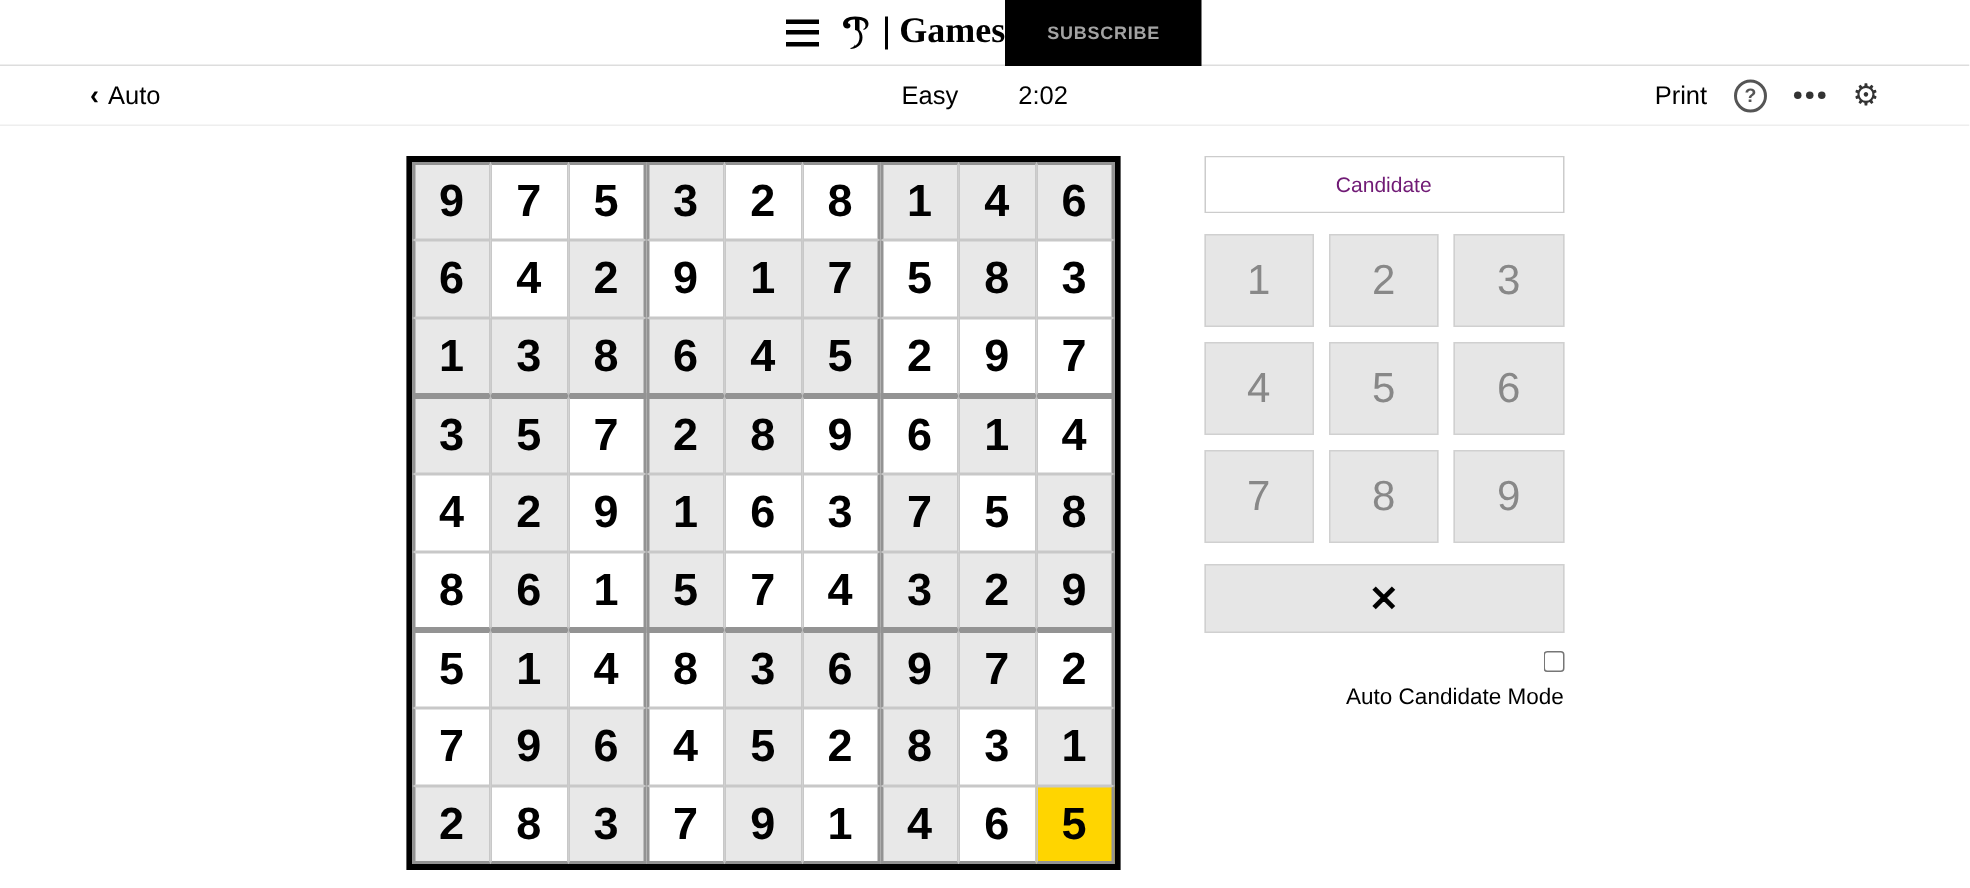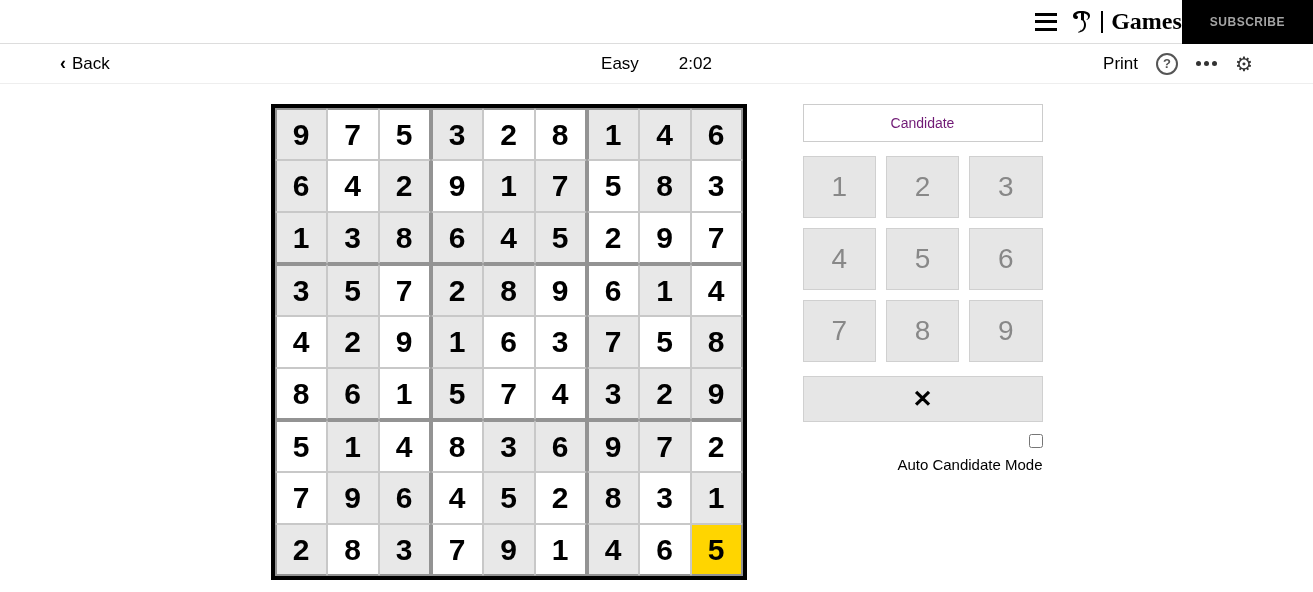--- a/index.html
+++ b/index.html
@@ -1,21 +1,21 @@
 <!DOCTYPE html>
 <html><head>
   <meta charset="utf-8">
   <style>
     * { box-sizing: border-box; margin: 0; padding: 0; }
     body { font-family: Arial, Helvetica, sans-serif; background: #fff; color: #000; }
     
     .top-header {
       display: flex;
       align-items: center;
-      justify-content: flex-end;
+      justify-content: center;
       height: 44px;
       border-bottom: 1px solid #ddd;
       padding: 0 0 0 12px;
     }
     .header-left { display: flex; align-items: center; gap: 12px; }
     .hamburger { width: 22px; height: 18px; display: flex; flex-direction: column; justify-content: space-between; cursor: pointer; }
     .hamburger span { display: block; height: 3px; background: #000; width: 100%; }
     .logo { display: flex; align-items: center; gap: 2px; font-weight: bold; font-size: 24px; font-family: Georgia, serif;}
     .logo-sep { width: 2px; height: 22px; background: #000; margin: 0 6px; }
     .subscribe-btn {
@@ -85,21 +85,21 @@
       <span class="logo-sep"></span>
       <span>Games</span>
     </div>
   </div>
   <button class="subscribe-btn">SUBSCRIBE</button>
 </div>
 
 <div class="sub-header">
   <div class="back-link">
     <span class="back-chevron">‹</span>
-    <span>Back</span>
+    <span>Auto</span>
   </div>
   <div class="sub-center">
     <span>Easy</span>
     <span>2:02</span>
   </div>
   <div class="sub-right">
     <span>Print</span>
     <span class="icon-circle">?</span>
     <span class="icon-dots">
         <span></span>

